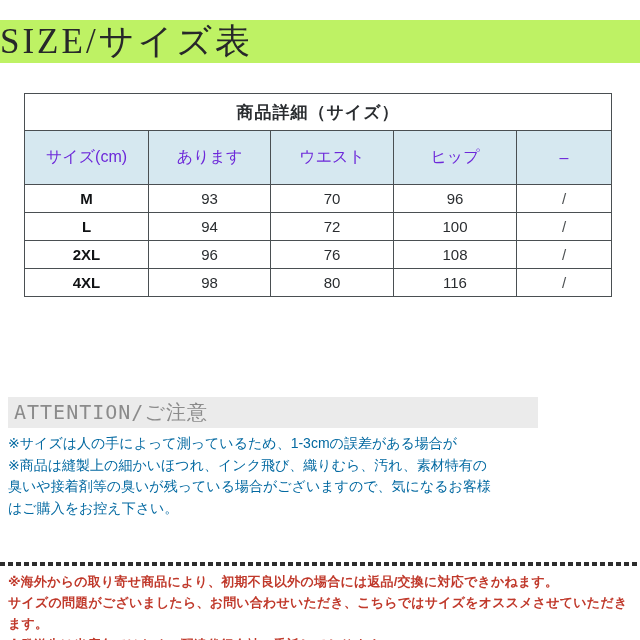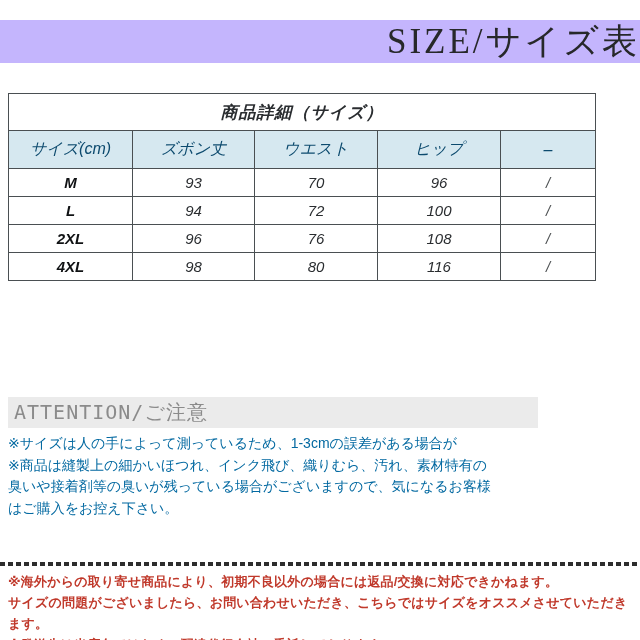--- a/index.html
+++ b/index.html
@@ -9,37 +9,36 @@
     background: #ffffff;
     font-family: "Liberation Sans", "DejaVu Sans", sans-serif;
     overflow: hidden;
   }
 
   
   .title-band {
     position: absolute;
     left: 0; top: 20px;
     width: 640px; height: 43px;
-    background: #c4b5fd;
-    display: flex; align-items: center; justify-content: flex-end;
+    background: #bef264;
+    display: flex; align-items: center; justify-content: flex-start;
   }
   .title-band h1 {
     font-family: "Liberation Serif", "DejaVu Serif", serif;
     font-size: 35px;
     font-weight: 500;
     color: #27282a;
     letter-spacing: 3px;
   }
 
   
   .size-table-wrap {
     position: absolute;
-    left: 8px; top: 93px;
+    left: 24px; top: 93px;
     width: 587px;
-    font-style: italic;
   }
   table.size-table {
     border-collapse: collapse;
     width: 100%;
     table-layout: fixed;
   }
   table.size-table td, table.size-table th {
     border: 1.6px solid #4a4f52;
     text-align: center;
     vertical-align: middle;
@@ -47,25 +46,25 @@
   }
   .caption-cell {
     height: 37px;
     background: #ffffff;
     font-weight: bold;
     font-size: 17px;
     color: #141719;
     letter-spacing: 1px;
   }
   tr.col-head th {
-    height: 38px;
+    height: 54px;
     background: #d6e8f0;
     font-weight: normal;
     font-size: 16px;
-    color: #0c4a6e;
+    color: #6d28d9;
   }
   tr.data-row td { height: 28px; font-size: 15px; background: #ffffff; }
   tr.data-row td.size-label { font-weight: bold; color: #101214; }
   tr.data-row td.slash-cell { color: #4c5052; }
 
   col.c1 { width: 124px; }
   col.c2 { width: 122px; }
   col.c3 { width: 123px; }
   col.c4 { width: 123px; }
   col.c5 { width: 95px;  }
@@ -132,21 +131,21 @@
         <col class="c3">
         <col class="c4">
         <col class="c5">
     </colgroup>
     <tbody>
       <tr>
         <td class="caption-cell" colspan="5">商品詳細（サイズ）</td>
       </tr>
       <tr class="col-head">
         <th>サイズ(cm)</th>
-        <th>ズボン丈</th>
+        <th>あります</th>
         <th>ウエスト</th>
         <th>ヒップ</th>
         <th>–</th>
       </tr>
       <tr class="data-row">
         <td class="size-label">M</td>
         <td>93</td>
         <td>70</td>
         <td>96</td>
         <td class="slash-cell">/</td>

